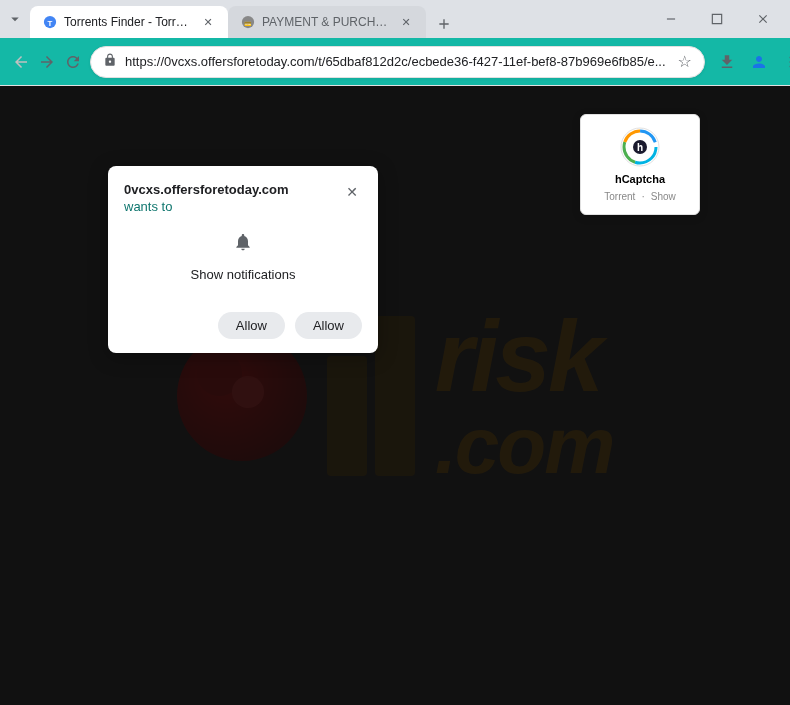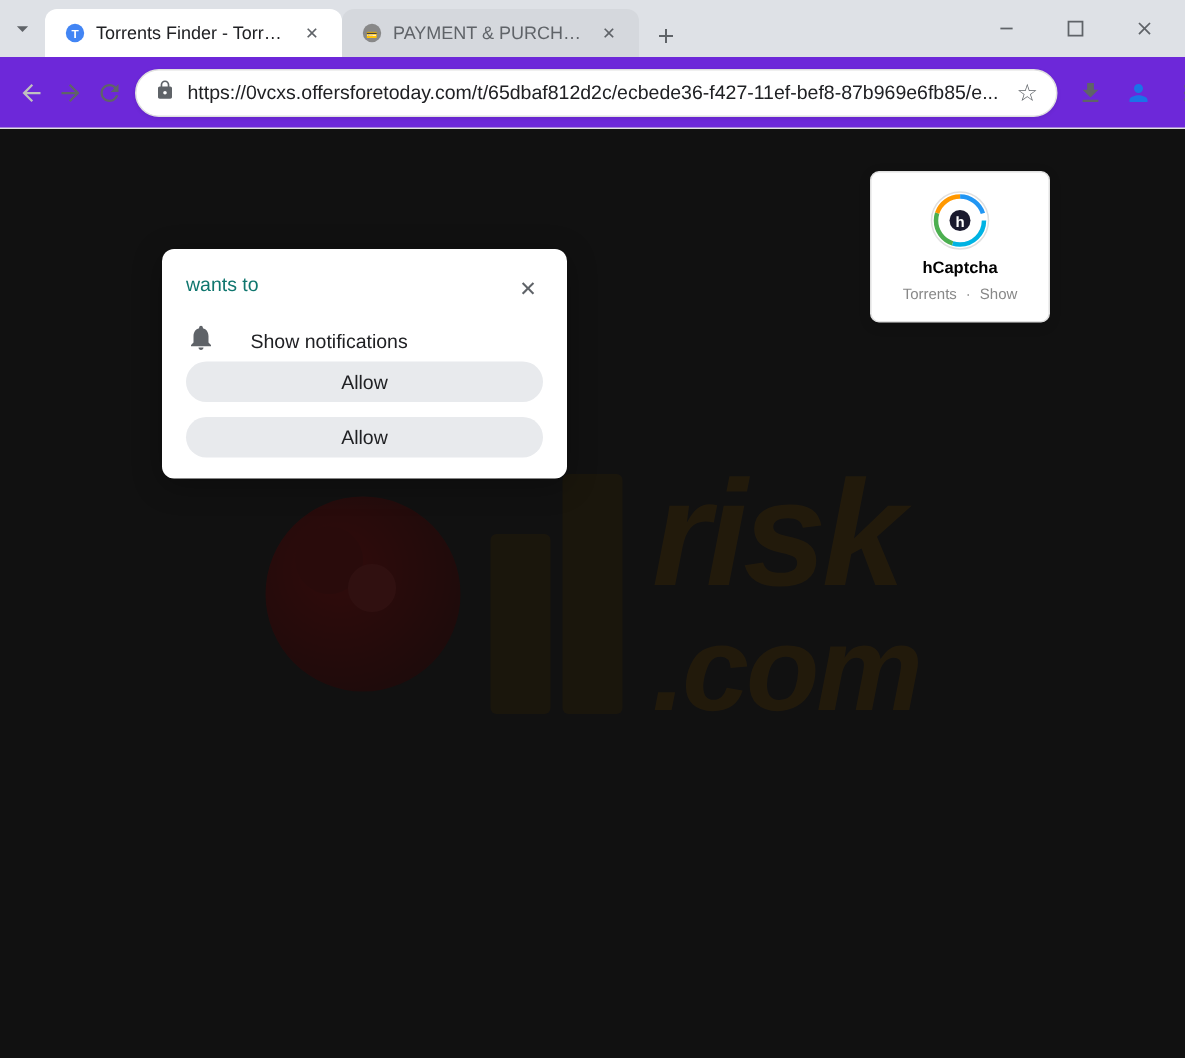--- a/index.html
+++ b/index.html
@@ -102,21 +102,21 @@
       width: 46px; height: 32px;
       display: flex; align-items: center; justify-content: center;
       font-size: 12px;
       color: #5f6368;
       cursor: pointer;
     }
 
     
     .address-bar {
       height: 48px;
-      background: #6d28d9;
+      background: #14b8a6;
       display: flex;
       align-items: center;
       padding: 0 12px;
       gap: 8px;
       border-bottom: 1px solid #e0e0e0;
     }
     .nav-btn {
       width: 28px; height: 28px;
       display: flex; align-items: center; justify-content: center;
       border-radius: 50%;
@@ -257,36 +257,36 @@
       flex-shrink: 0;
     }
     .dialog-wants {
       font-size: 13px;
       color: #0f766e;
       margin-bottom: 14px;
     }
     .dialog-permission-row {
       display: flex;
       align-items: center;
-      gap: 23px;
-      margin-bottom: 1px;
+      gap: 10px;
+      margin-bottom: 30px;
+      flex-direction: column;
     }
     .bell-icon {
       font-size: 18px;
       color: #5f6368;
     }
     .permission-label {
       font-size: 13px;
       color: #202124;
     }
     .dialog-actions {
       display: flex;
       justify-content: flex-end;
       gap: 10px;
-      flex-direction: column;
     }
     .btn-allow {
       padding: 6px 18px;
       background: #e8eaed;
       border: none;
       border-radius: 16px;
       font-size: 13px;
       font-weight: 500;
       color: #202124;
       cursor: pointer;
@@ -445,29 +445,30 @@
 
         <circle cx="20" cy="20" r="16" fill="none" stroke="#00b3e3" stroke-width="3" stroke-dasharray="30 70" stroke-dashoffset="0"></circle>
         <circle cx="20" cy="20" r="16" fill="none" stroke="#4caf50" stroke-width="3" stroke-dasharray="25 75" stroke-dashoffset="-30"></circle>
         <circle cx="20" cy="20" r="16" fill="none" stroke="#ff9800" stroke-width="3" stroke-dasharray="20 80" stroke-dashoffset="-55"></circle>
         <circle cx="20" cy="20" r="16" fill="none" stroke="#2196f3" stroke-width="3" stroke-dasharray="20 80" stroke-dashoffset="-75"></circle>
         <circle cx="20" cy="20" r="7" fill="#1a1a2e"></circle>
         <text x="20" y="24" text-anchor="middle" font-size="10" fill="#fff" font-weight="bold">h</text>
       </svg>
       <span class="hcaptcha-name">hCaptcha</span>
       <div class="hcaptcha-links">
-        <a class="hcaptcha-link" href="#">Torrents</a>
+        <a class="hcaptcha-link" href="#">Torrent</a>
         <span>·</span>
         <a class="hcaptcha-link" href="#">Show</a>
       </div>
     </div>
 
     <div class="permission-dialog">
       <div class="dialog-header">
         <div>
+          <div class="dialog-origin">0vcxs.offersforetoday.com</div>
           <div class="dialog-wants">wants to</div>
         </div>
         <div class="dialog-close">✕</div>
       </div>
 
       <div class="dialog-permission-row">
         <span class="bell-icon">
           <svg width="20" height="20" viewBox="0 0 24 24" fill="#5f6368">
             <path d="M12 22c1.1 0 2-.9 2-2h-4c0 1.1.9 2 2 2zm6-6v-5c0-3.07-1.64-5.64-4.5-6.32V4c0-.83-.67-1.5-1.5-1.5s-1.5.67-1.5 1.5v.68C7.63 5.36 6 7.92 6 11v5l-2 2v1h16v-1l-2-2z"></path>
           </svg>

